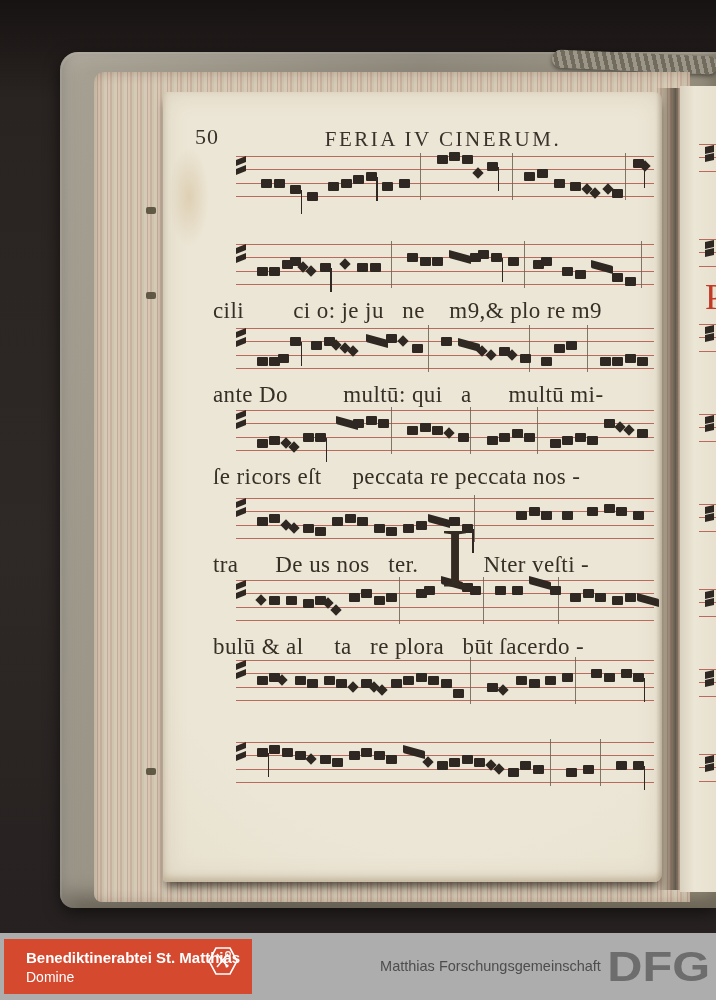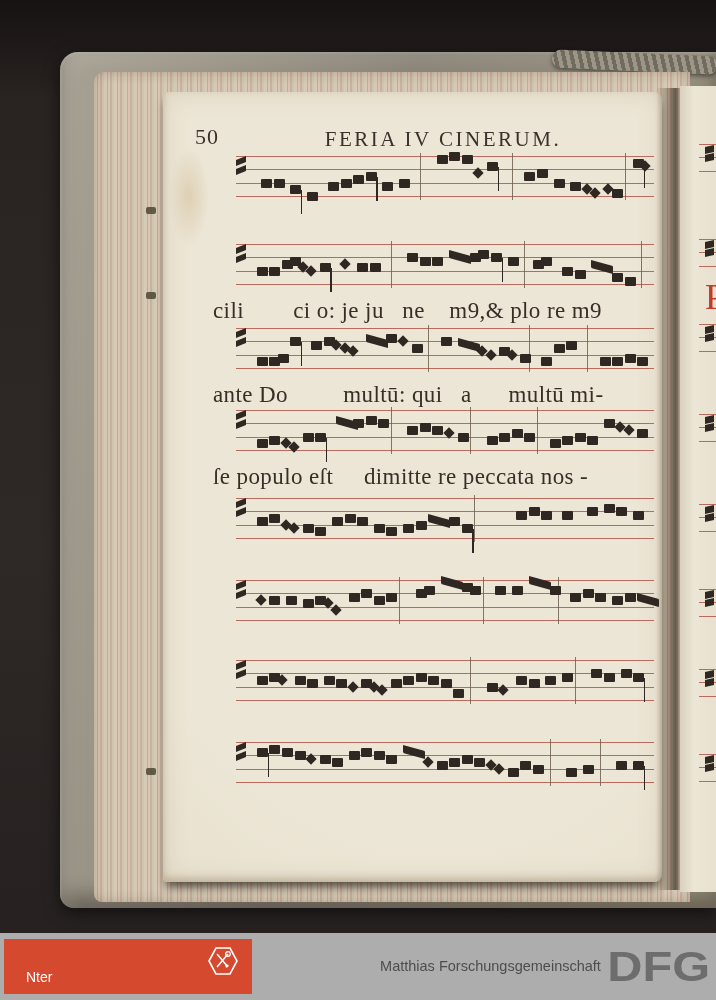--- a/index.html
+++ b/index.html
@@ -396,21 +396,23 @@
           <div class="nq" style="left: 83%; top: 22.68px;"></div>
           <div class="nq" style="left: 91%; top: 19.345px;"></div>
           <div class="nq" style="left: 95%; top: 19.345px;">
             <div class="ntail"></div>
           </div>
         </div>
       </div>
 
     <div class="lyric" style="top:204px"><span>cili        ci o: je ju   ne    m9,&amp; plo re m9</span></div>
     <div class="lyric" style="top:288px"><span>ante Do         multū: qui   a      multū mi-</span></div>
-    <div class="lyric" style="top:370px"><span>ſe populo eſt     dimitte re peccata nos -</span></div>
+    <div class="lyric" style="top:370px"><span>ſe ricors eſt     peccata re peccata nos -</span></div>
+    <div class="lyric" style="top:458px"><span>tra      De us nos   ter.   </span><span class="dropcap mid">I</span><span> Nter veſti -</span></div>
+    <div class="lyric" style="top:540px"><span>bulū &amp; al     ta   re plora   būt ſacerdo -</span></div>
   </div>
 
   <div class="gutter"></div>
   <div class="facing" id="facing">
       <div class="ffrag" style="top: 58px;">
         <div class="fl" style="top: 0px;"></div>
         <div class="fl" style="top: 13px;"></div>
         <div class="fl" style="top: 27px;"></div>
         <div class="fc" style="top: 2px;"></div>
         <div class="fc" style="top: 10px;"></div>
@@ -462,21 +464,22 @@
         <div class="fl" style="top: 13px;"></div>
         <div class="fl" style="top: 27px;"></div>
         <div class="fc" style="top: 2px;"></div>
         <div class="fc" style="top: 10px;"></div>
       </div>
       <div class="finit" style="top: 193px; color: rgb(195, 58, 40);">P</div>
     </div>
 
   <div class="footerbar">
     <div class="banner">
-      <div class="bcity">Nter</div>
+      <div class="bname">Benediktinerabtei St. Matthias</div>
+      <div class="bcity">Domine</div>
       <span class="bhex">
         <svg width="38" height="34" viewBox="0 0 38 34">
           <polygon points="5,17 12,4 26,4 33,17 26,30 12,30" fill="none" stroke="#ffffff" stroke-width="1.6"></polygon>
           <line x1="13" y1="23" x2="24" y2="10" stroke="#ffffff" stroke-width="1.5"></line>
           <line x1="13" y1="10" x2="24" y2="23" stroke="#ffffff" stroke-width="1.5"></line>
           <circle cx="24" cy="10" r="2.3" fill="none" stroke="#ffffff" stroke-width="1.2"></circle>
           <path d="M21 20 l4 1 -3 3 z" fill="#ffffff"></path>
         </svg>
       </span>
     </div>

